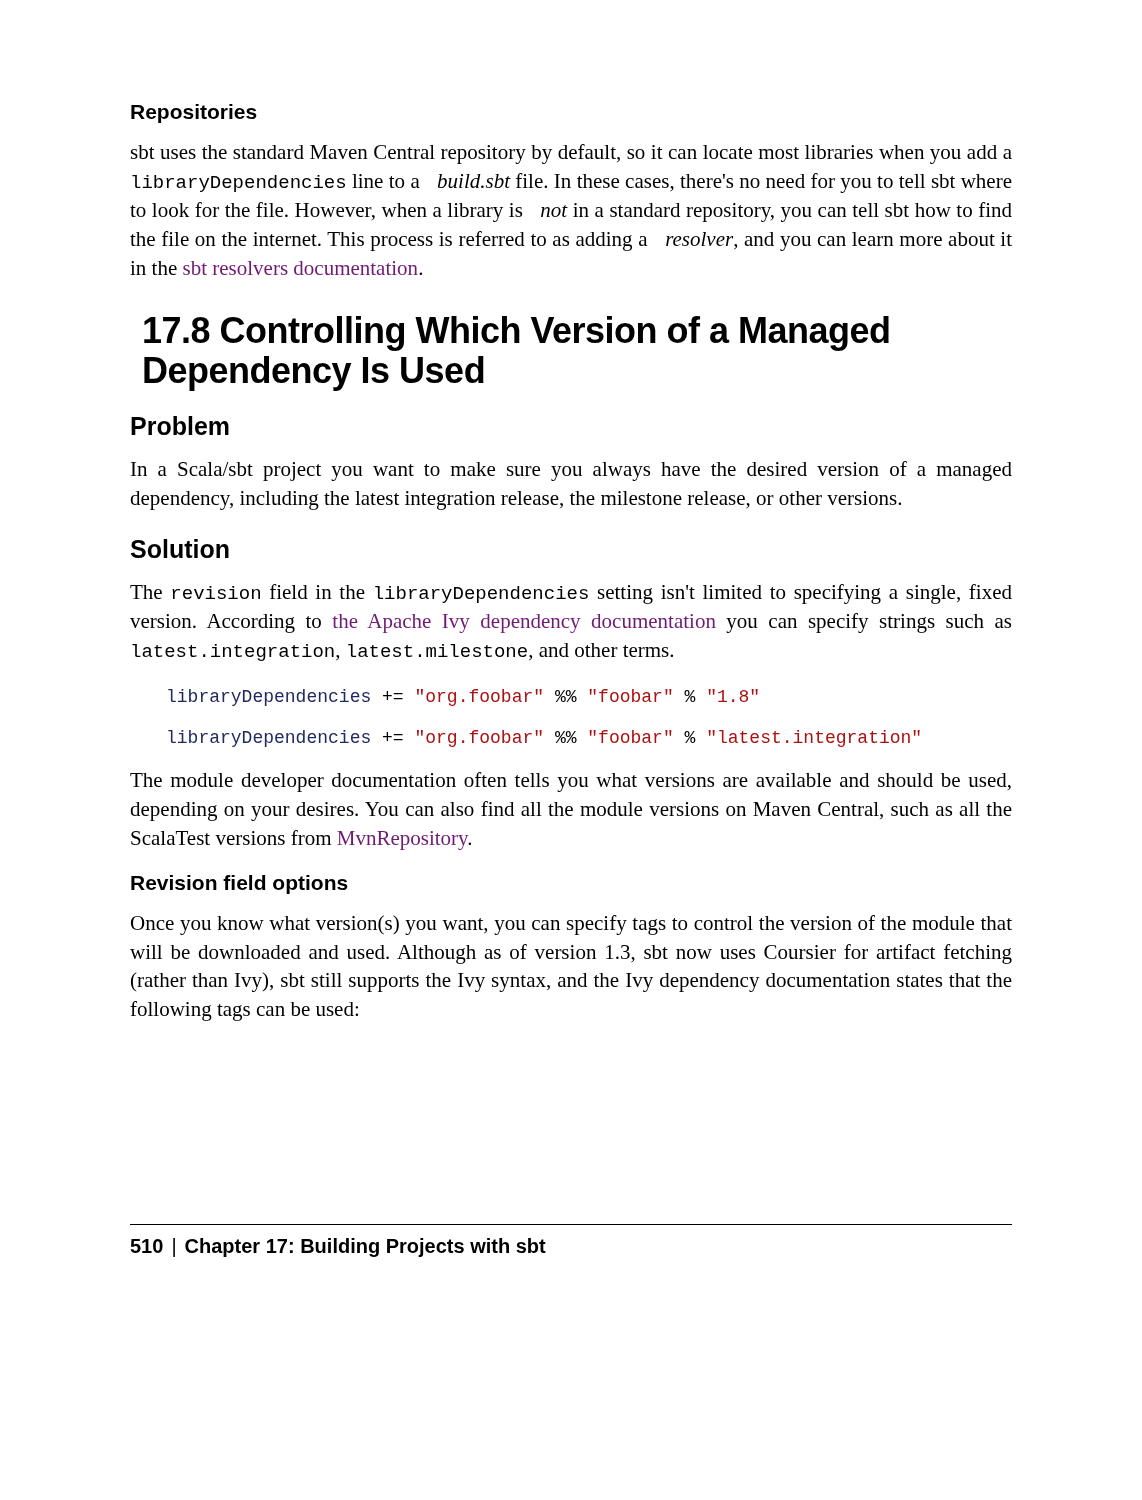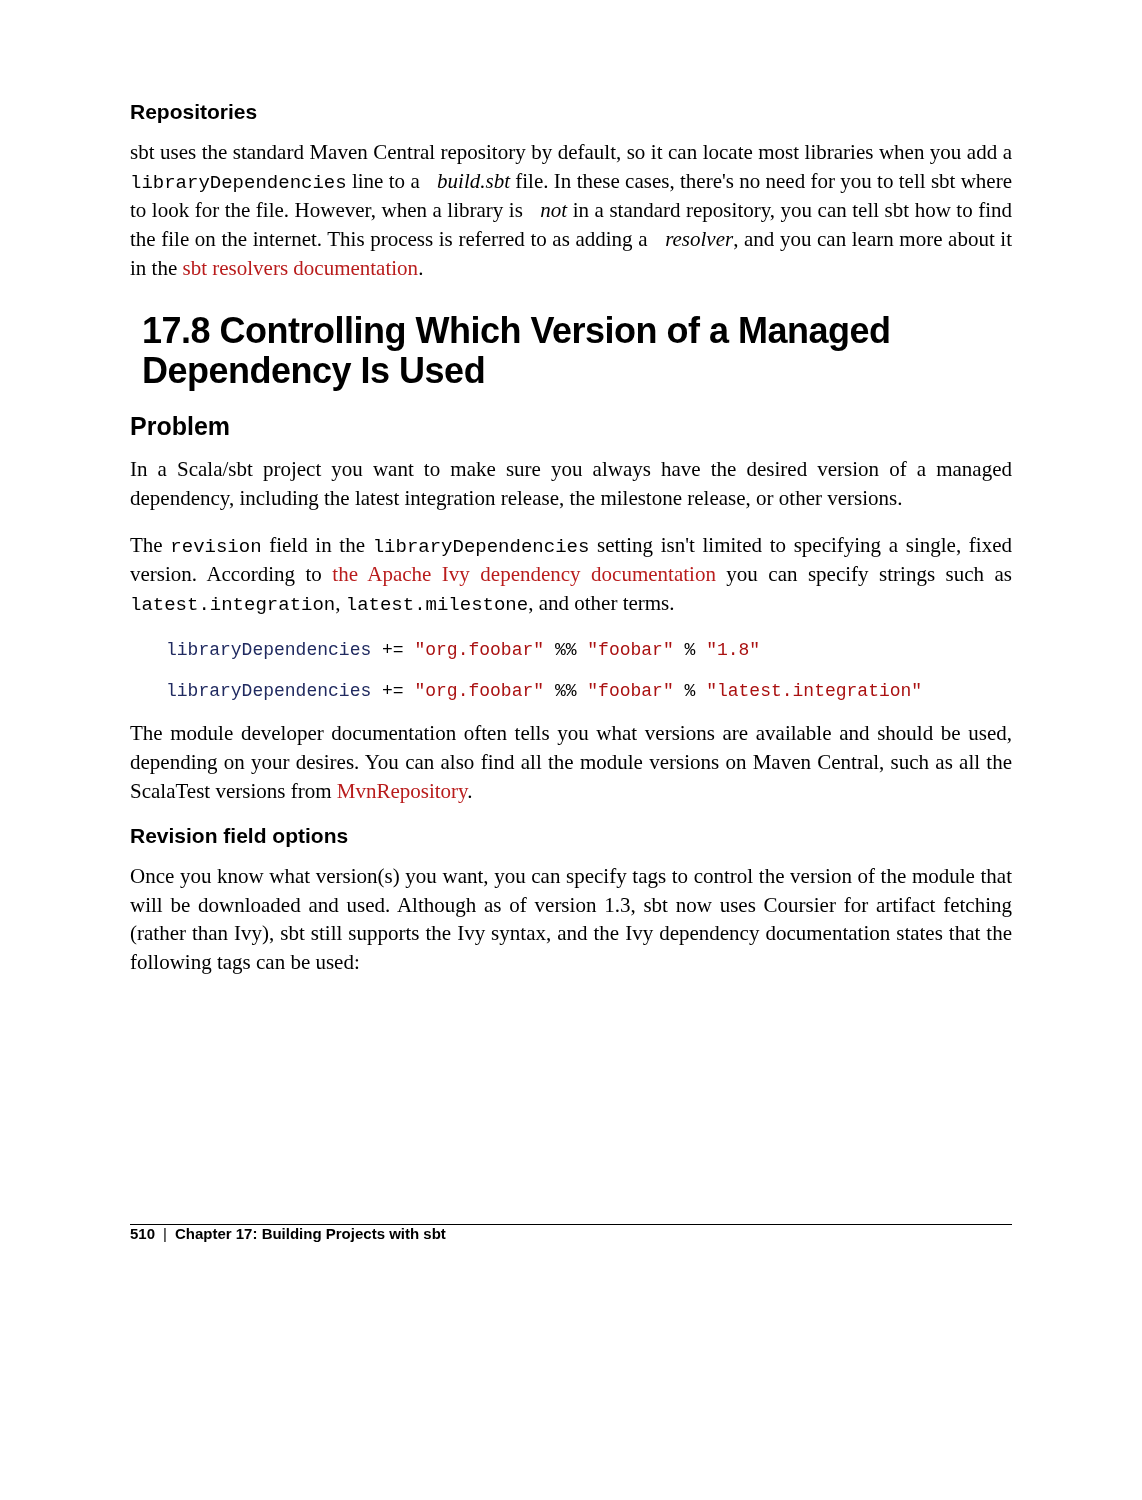--- a/index.html
+++ b/index.html
@@ -36,44 +36,45 @@
     margin: 28px 0 22px 12px;
     letter-spacing: -0.5px;
   }
   .h2 {
     font-family: 'Myriad Pro', 'Segoe UI', 'Helvetica Neue', Arial, sans-serif;
     font-weight: 700;
     font-size: 25px;
     margin: 22px 0 14px 0;
   }
   a.link {
-    color: #b91c1c;
+    color: #701a75;
     text-decoration: none;
   }
   .mono {
     font-family: 'Consolas', 'Menlo', 'Courier New', monospace;
     font-size: 19px;
   }
   .italic { font-style: italic; margin-left: 12px; }
   .codeblock {
     font-family: 'Consolas', 'Menlo', 'Courier New', monospace;
     font-size: 18px;
     margin: 4px 0 14px 36px;
     line-height: 1.5;
   }
   .code-key { color: #202a60; }
   .code-str { color: #a11; }
   .footer {
     position: absolute;
     left: 130px;
     right: 130px;
-    bottom: 68px;
+    bottom: 52px;
     border-top: 1px solid #000;
+    padding-top: 10px;
     font-family: 'Myriad Pro', 'Segoe UI', 'Helvetica Neue', Arial, sans-serif;
-    font-size: 15px;
+    font-size: 20px;
   }
   .footer .num { font-weight: 700; }
   .footer .sep { margin: 0 8px; }
   .footer .chap { font-weight: 700; }
 </style>
 </head>
 <body>
 
 <div class="page">
 
@@ -82,20 +83,21 @@
   <p class="body-p">
     <span>sbt uses the standard Maven Central repository by default, so it can locate most libraries when you add a </span><span class="mono">libraryDependencies</span><span> line to a </span><span class="italic">build.sbt</span><span> file. In these cases, there's no need for you to tell sbt where to look for the file. However, when a library is </span><span class="italic">not</span><span> in a standard repository, you can tell sbt how to find the file on the internet. This process is referred to as adding a </span><span class="italic">resolver</span><span>, and you can learn more about it in the </span><a class="link">sbt resolvers documentation</a><span>.</span>
   </p>
 
   <div class="h1">17.8 Controlling Which Version of a Managed Dependency Is Used</div>
 
   <div class="h2">Problem</div>
 
   <p class="body-p">In a Scala/sbt project you want to make sure you always have the desired version of a managed dependency, including the latest integration release, the milestone release, or other versions.</p>
 
+  <div class="h2">Solution</div>
 
   <p class="body-p">
     <span>The </span><span class="mono">revision</span><span> field in the </span><span class="mono">libraryDependencies</span><span> setting isn't limited to specifying a single, fixed version. According to </span><a class="link">the Apache Ivy dependency documentation</a><span> you can specify strings such as </span><span class="mono">latest.integration</span><span>, </span><span class="mono">latest.milestone</span><span>, and other terms.</span>
   </p>
 
 
   <div class="codeblock">
     <span class="code-key">libraryDependencies</span><span> += </span><span class="code-str">"org.foobar"</span><span> %% </span><span class="code-str">"foobar"</span><span> % </span><span class="code-str">"1.8"</span>
   </div>
 

